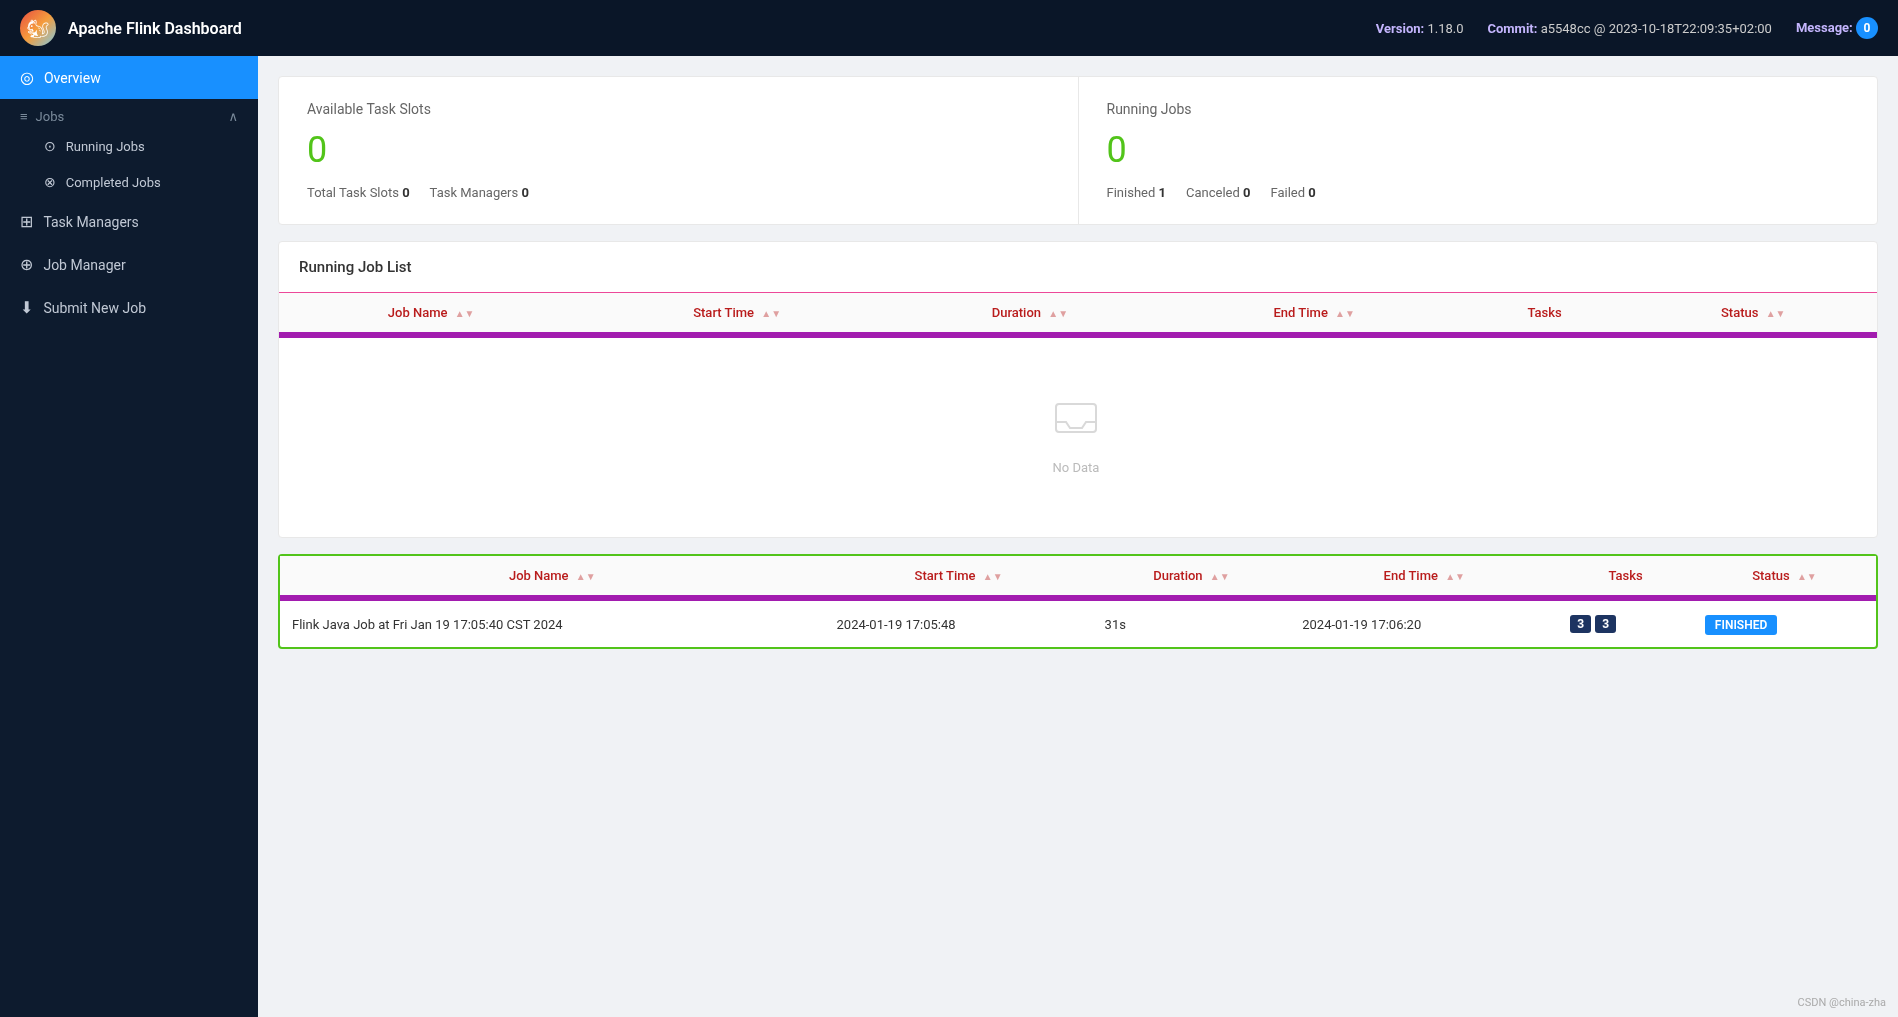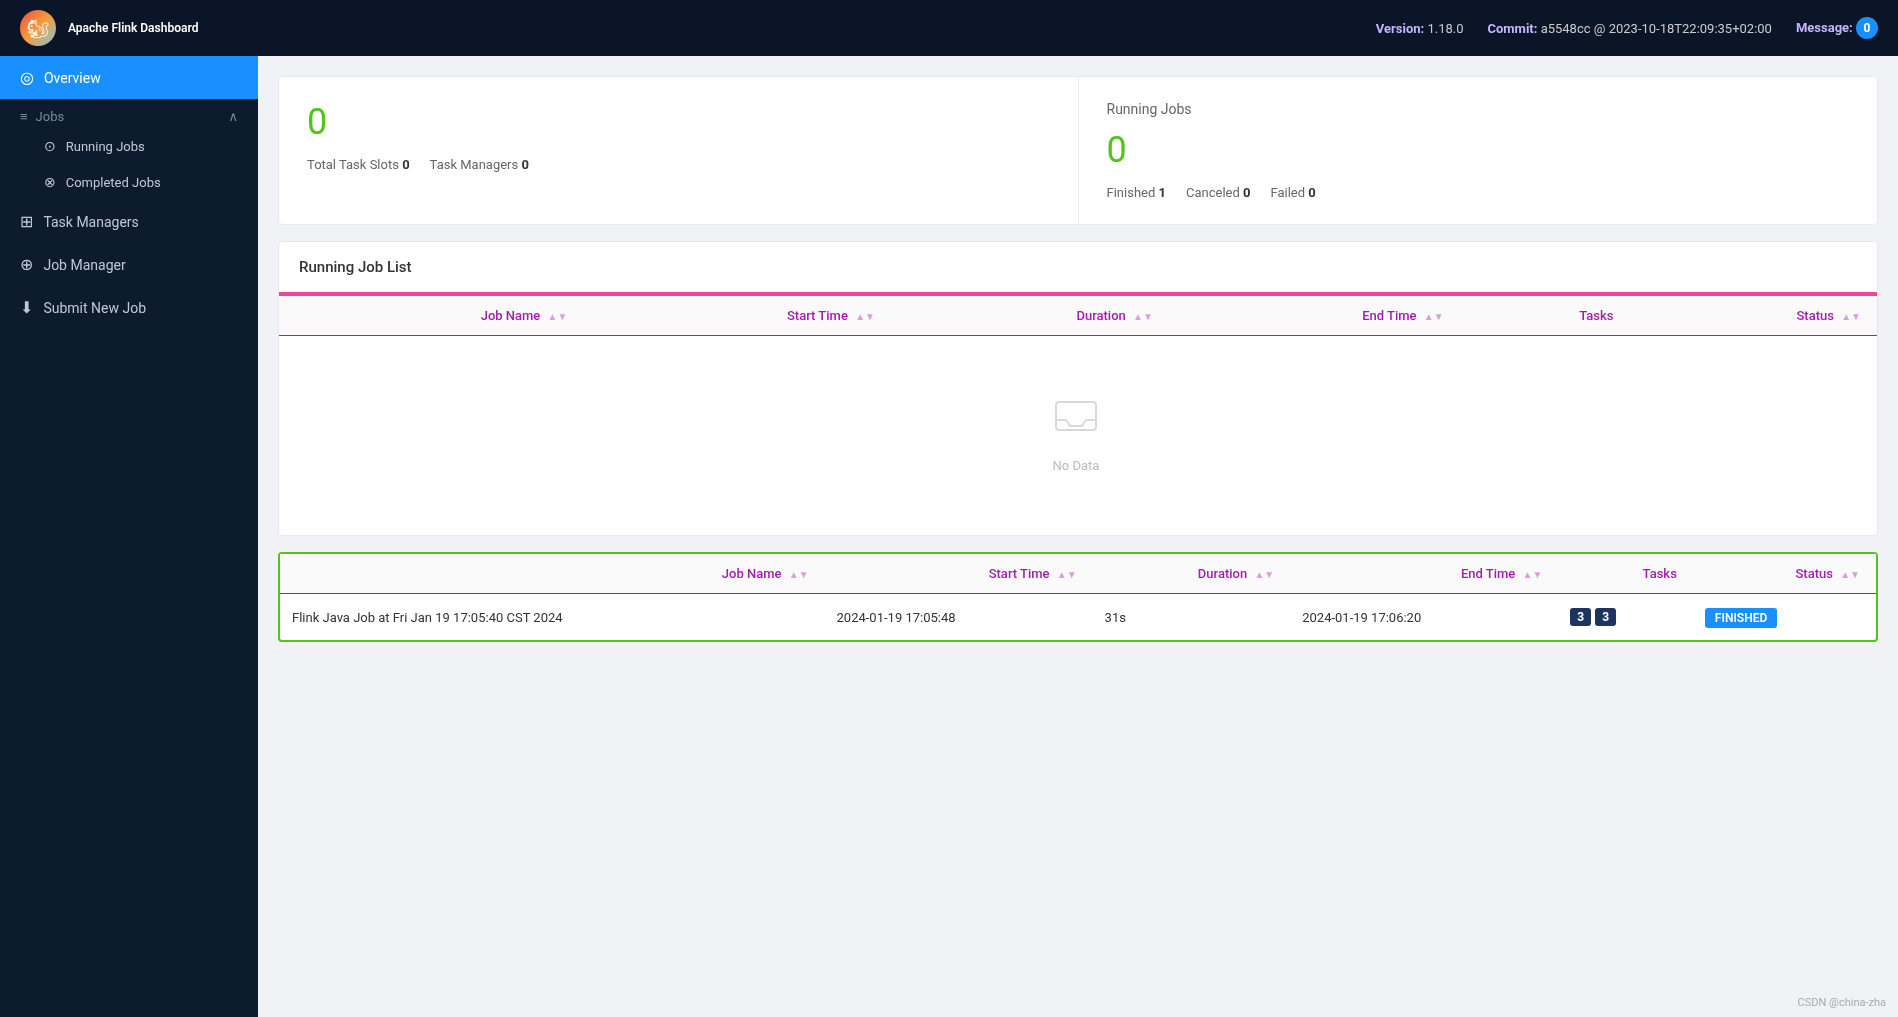--- a/index.html
+++ b/index.html
@@ -23,21 +23,21 @@
     }
     .flink-logo {
       width: 36px;
       height: 36px;
       border-radius: 50%;
       background: linear-gradient(135deg, #e84e40, #f59d3d, #7ec8e3);
       display: flex; align-items: center; justify-content: center;
       font-size: 18px;
     }
     .topbar-title {
-      font-size: 12px;
+      font-size: 16px;
       font-weight: 600;
       color: #fff;
     }
     .topbar-right {
       display: flex;
       align-items: center;
       gap: 24px;
       font-size: 13px;
       color: #ccc;
     }
@@ -149,36 +149,36 @@
       background: #fff;
       border: 1px solid #e8e8e8;
       border-radius: 4px;
       margin-bottom: 16px;
     }
     .section-header {
       padding: 16px 20px;
       font-size: 15px;
       font-weight: 500;
       color: #333;
-      border-bottom: 4px solid #ec4899;
+      border-bottom: 1px solid #ec4899;
     }
 
     
     .table-wrapper { padding: 0; }
     table {
       width: 100%;
       border-collapse: collapse;
       font-size: 13px;
     }
     thead th {
       padding: 12px 16px;
-      text-align: right;
-      color: #a21caf;
+      text-align: center;
+      color: #b91c1c;
       font-weight: 500;
-      border-bottom: 1px solid #a21caf;
+      border-bottom: 6px solid #a21caf;
       background: #fafafa;
       white-space: nowrap;
     }
     thead th .sort-icon {
       display: inline-flex;
       flex-direction: column;
       margin-left: 4px;
       opacity: 0.4;
       font-size: 10px;
       vertical-align: middle;
@@ -303,20 +303,21 @@
       <span class="icon">⬇</span>
       <span>Submit New Job</span>
     </div>
 
   </div>
 
   <div class="content">
 
     <div class="cards-row">
       <div class="card">
+        <div class="card-title">Available Task Slots</div>
         <div class="card-value">0</div>
         <div class="card-footer">
           <span>
             <span>Total Task Slots</span>&nbsp;<b>0</b>
           </span>
           <span>
             <span>Task Managers</span>&nbsp;<b>0</b>
           </span>
         </div>
       </div>

